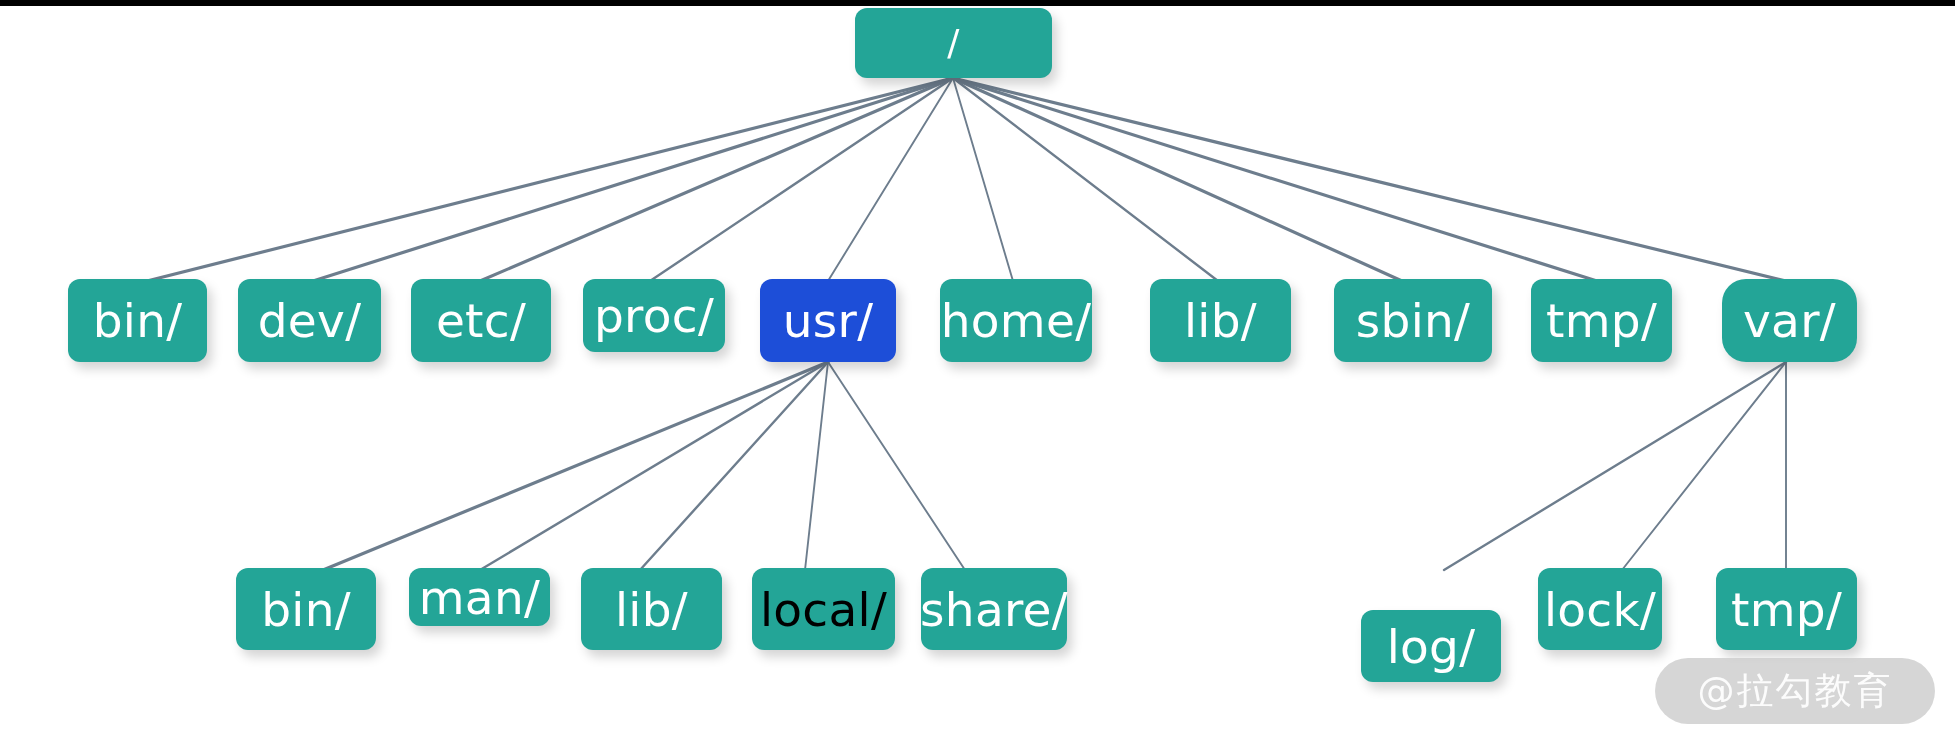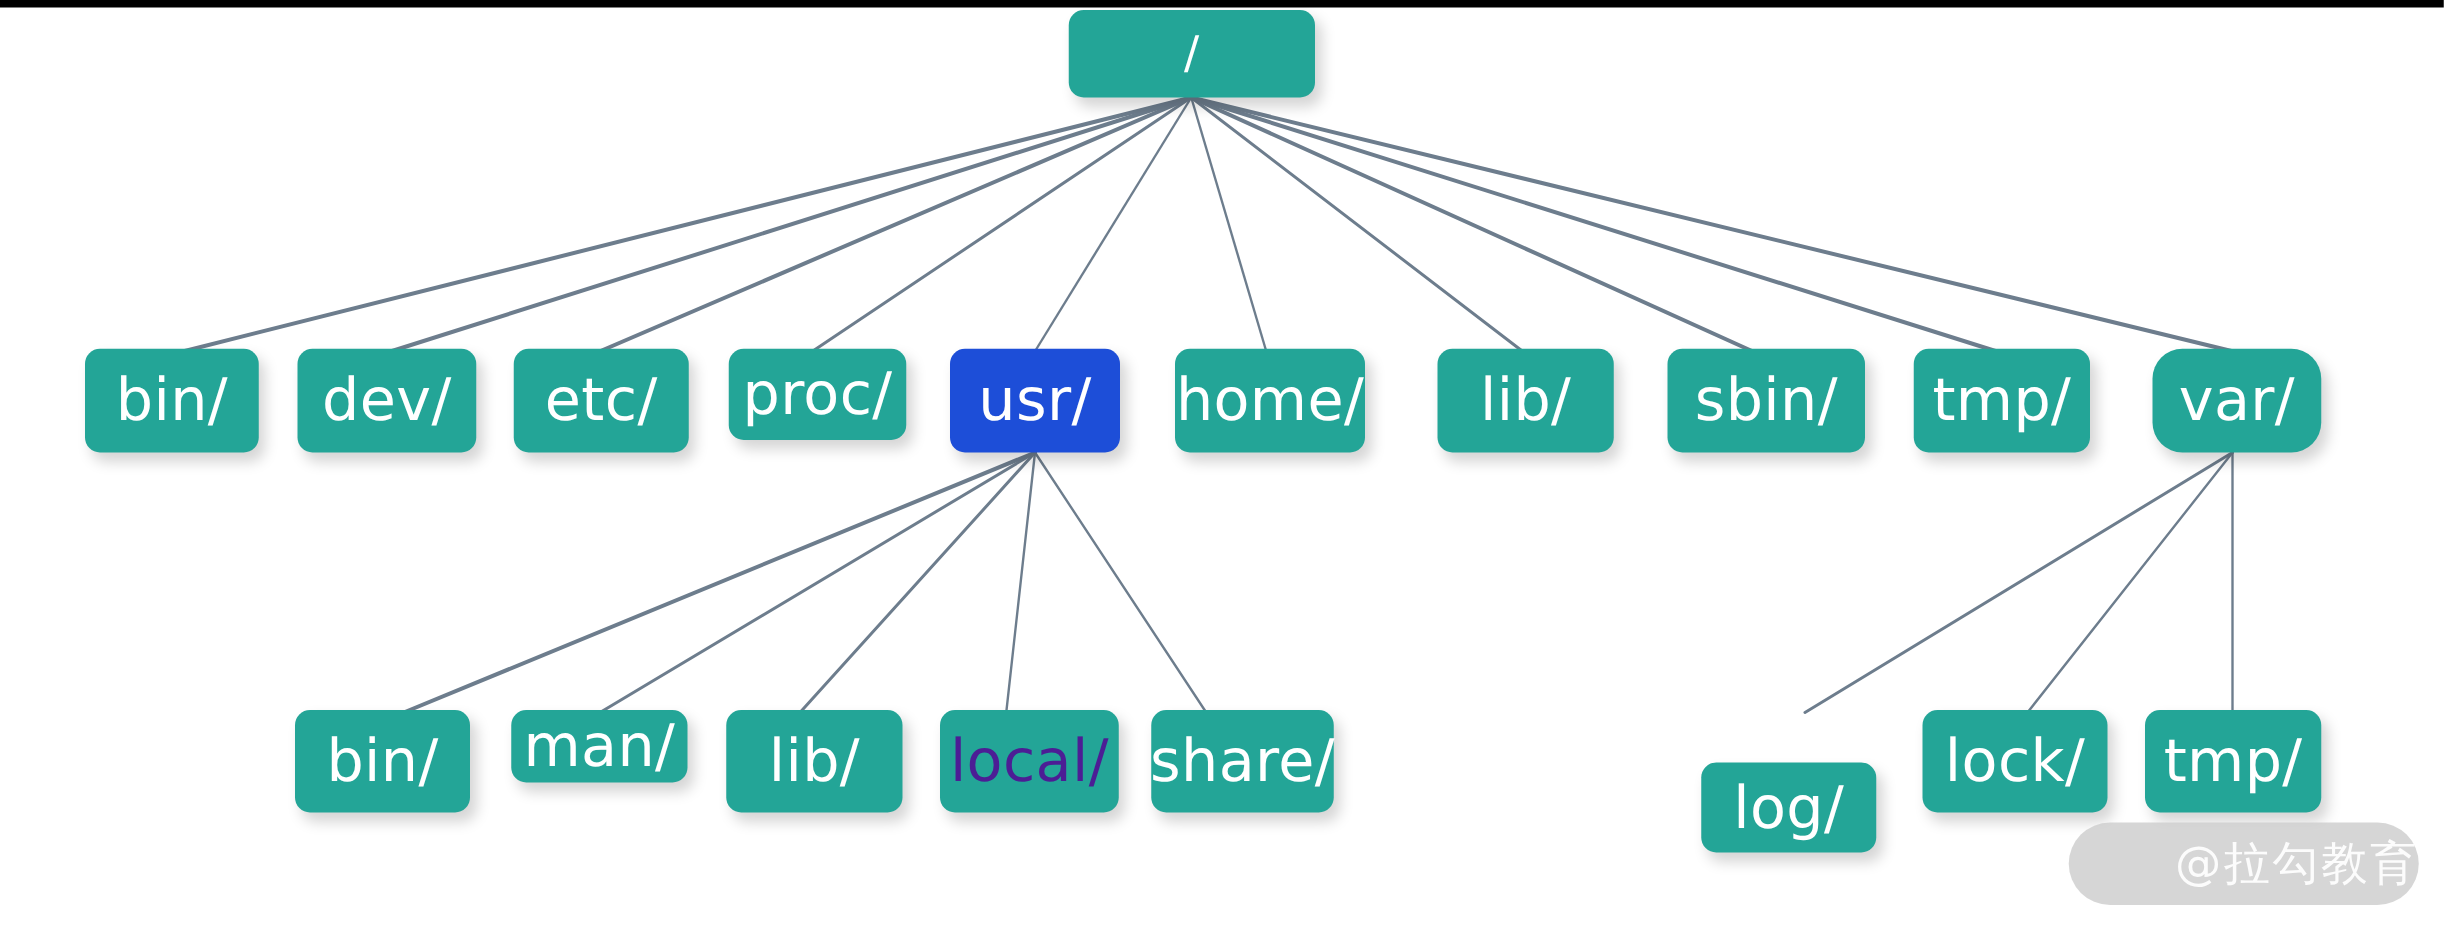--- a/index.html
+++ b/index.html
@@ -70,21 +70,21 @@
     user-select: none;
   }
   .node.root { font-size: 36px; }
 
   
   #watermark {
     position: absolute;
     z-index: 30;
     display: flex;
     align-items: center;
-    justify-content: flex-end;
+    justify-content: center;
     background: rgba(205,205,205,0.82);
     border-radius: 34px;
     color: rgba(255,255,255,0.92);
     font-size: 37px;
     letter-spacing: 2px;
     white-space: nowrap;
     user-select: none;
   }
 </style>
 </head>
@@ -151,30 +151,30 @@
       </div>
       <div class="node" style="left: 236px; top: 568px; width: 140px; height: 82px; background: rgb(35, 165, 151); color: rgb(255, 255, 255);">
         <span>bin/</span>
       </div>
       <div class="node" style="left: 409px; top: 568px; width: 141px; height: 58px; background: rgb(35, 165, 151); color: rgb(255, 255, 255);">
         <span>man/</span>
       </div>
       <div class="node" style="left: 581px; top: 568px; width: 141px; height: 82px; background: rgb(35, 165, 151); color: rgb(255, 255, 255);">
         <span>lib/</span>
       </div>
-      <div class="node" style="left: 752px; top: 568px; width: 143px; height: 82px; background: rgb(35, 165, 151); color: #4c1d95;">
+      <div class="node" style="left: 752px; top: 568px; width: 143px; height: 82px; background: rgb(35, 165, 151); color: #000000;">
         <span>local/</span>
       </div>
       <div class="node" style="left: 921px; top: 568px; width: 146px; height: 82px; background: rgb(35, 165, 151); color: rgb(255, 255, 255);">
         <span>share/</span>
       </div>
       <div class="node" style="left: 1361px; top: 568px; width: 140px; height: 72px; background: rgb(35, 165, 151); color: rgb(255, 255, 255); margin-top: 42px;">
         <span>log/</span>
       </div>
-      <div class="node" style="left: 1538px; top: 568px; width: 148px; height: 82px; background: rgb(35, 165, 151); color: rgb(255, 255, 255);">
+      <div class="node" style="left: 1538px; top: 568px; width: 124px; height: 82px; background: rgb(35, 165, 151); color: rgb(255, 255, 255);">
         <span>lock/</span>
       </div>
       <div class="node" style="left: 1716px; top: 568px; width: 141px; height: 82px; background: rgb(35, 165, 151); color: rgb(255, 255, 255);">
         <span>tmp/</span>
       </div>
     </div>
 
   <div id="watermark" style="left: 1655px; top: 658px; width: 280px; height: 66px; background: rgba(205, 205, 205, 0.82);">
     <span>@拉勾教育</span>
   </div>

